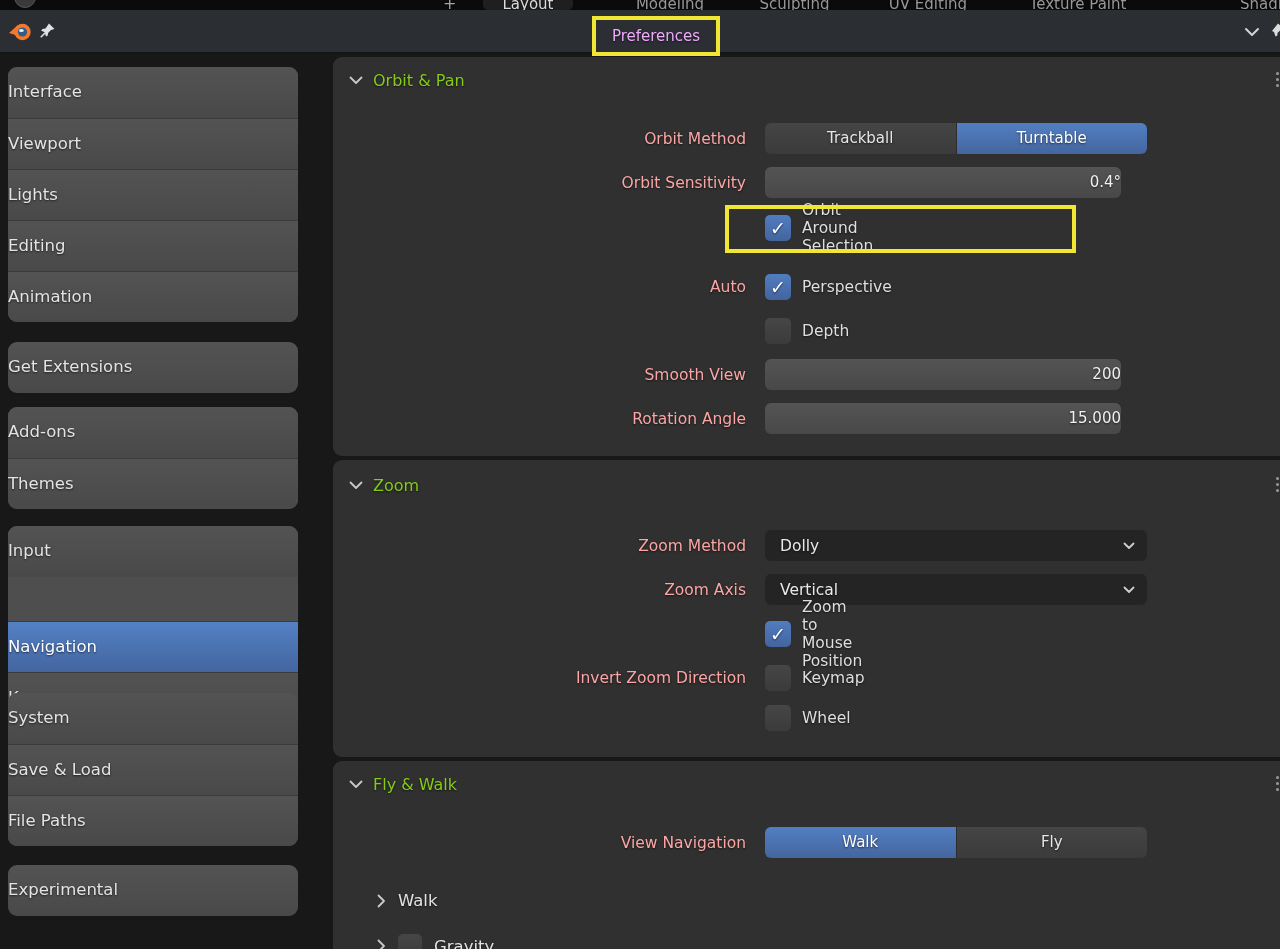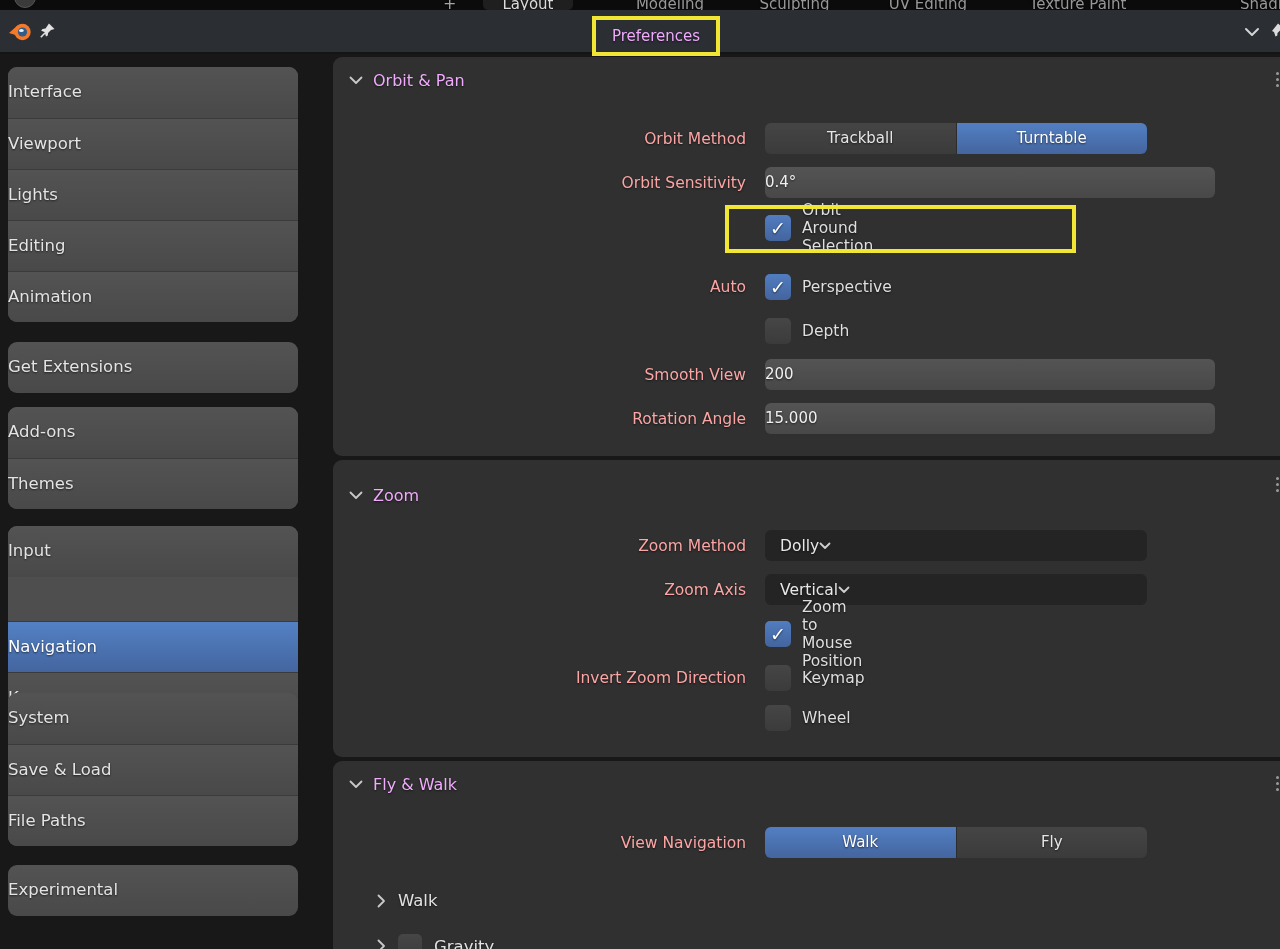--- a/index.html
+++ b/index.html
@@ -26,39 +26,39 @@
   
   .nav-group{position:absolute;left:8px;width:290px;border-radius:9px;overflow:hidden;background:#4e4e4e;z-index:2;}
   .nav-item{height:51px;line-height:50px;font-size:16.5px;color:#e4e4e4;
         background:linear-gradient(180deg,#535353,#494949);border-top:1px solid #3b3b3b;box-sizing:border-box;cursor:default;}
   .nav-item:first-child{border-top:none;}
   .nav-item.selected{background:linear-gradient(180deg,#5381c4,#44659f);color:#fff;margin-top:44px;}
 
   
   .panel{position:absolute;left:333px;width:957px;background:#303030;border-radius:9px;z-index:1;}
   .section-header{position:absolute;left:16px;display:flex;align-items:center;gap:10px;height:24px;}
-  .section-title{font-size:16px;color:#f0abfc;}
+  .section-title{font-size:16px;color:#84cc16;}
   .dots{position:absolute;left:941px;width:6px;display:flex;flex-direction:column;gap:3px;align-items:center;}
   .dots i{width:3px;height:3px;border-radius:50%;background:#9a9a9a;}
 
   .row{position:absolute;height:32px;}
   .row-label{position:absolute;left:0;top:0;width:413px;height:32px;line-height:32px;text-align:right;
         font-size:15.5px;color:#fca5a5;}
   .ctrl{position:absolute;left:432px;top:0;}
 
   .segmented{display:flex;width:382px;height:31px;border-radius:6px;overflow:hidden;}
   .seg{flex:1;text-align:center;line-height:31px;font-size:15px;color:#e6e6e6;background:linear-gradient(180deg,#454545,#3b3b3b);}
   .seg.selected{background:linear-gradient(180deg,#527fc2,#44659f);color:#fff;}
   .seg + .seg{border-left:1px solid #2c2c2c;}
 
-  .field{width:450px;height:31px;border-radius:6px;background:linear-gradient(180deg,#545454,#484848);
-        text-align:left;line-height:31px;font-size:15px;color:#f0f0f0;}
+  .field{width:356px;height:31px;border-radius:6px;background:linear-gradient(180deg,#545454,#484848);
+        text-align:right;line-height:31px;font-size:15px;color:#f0f0f0;}
 
   .dropdown{width:382px;height:31px;border-radius:6px;background:#242424;box-sizing:border-box;
-        padding:0 12px 0 15px;display:flex;justify-content:flex-start;align-items:center;
+        padding:0 12px 0 15px;display:flex;justify-content:space-between;align-items:center;
         font-size:15.5px;color:#e8e8e8;}
 
   .check-row{display:flex;align-items:center;gap:11px;height:32px;}
   .checkbox{width:26px;height:26px;border-radius:5px;background:linear-gradient(180deg,#464646,#3b3b3b);
         display:flex;align-items:center;justify-content:center;flex:0 0 auto;}
   .checkbox.checked{background:linear-gradient(180deg,#517dc0,#43649e);}
   .checkbox .check{color:#fff;font-size:19px;font-weight:bold;line-height:1;}
   .check-label{font-size:15.5px;color:#dfdfdf;}
 
   #hl-orbit{left:725px;top:205px;width:351px;height:48px;}
@@ -208,21 +208,21 @@
 
     <div class="row" style="top:346px;">
       <span class="row-label ts">Rotation Angle</span>
       <div class="ctrl field ts">15.000</div>
     </div>
   </div>
 
   <div class="hl-box" id="hl-orbit"></div>
 
   <div class="panel" style="top:460px;height:297px;">
-    <div class="section-header" style="top:23px;justify-content:space-between;">
+    <div class="section-header" style="top:13px;justify-content:space-between;">
       <svg width="14" height="9" viewBox="0 0 14 9">
           <path d="M1.5 1.5 L7 7 L12.5 1.5" fill="none" stroke="#c9c9c9" stroke-width="1.8" stroke-linecap="round" stroke-linejoin="round"></path>
         </svg>
       <span class="section-title ts">Zoom</span>
     </div>
     <div class="dots" style="top:17px;">
         <i></i>
         <i></i>
         <i></i>
       </div>

